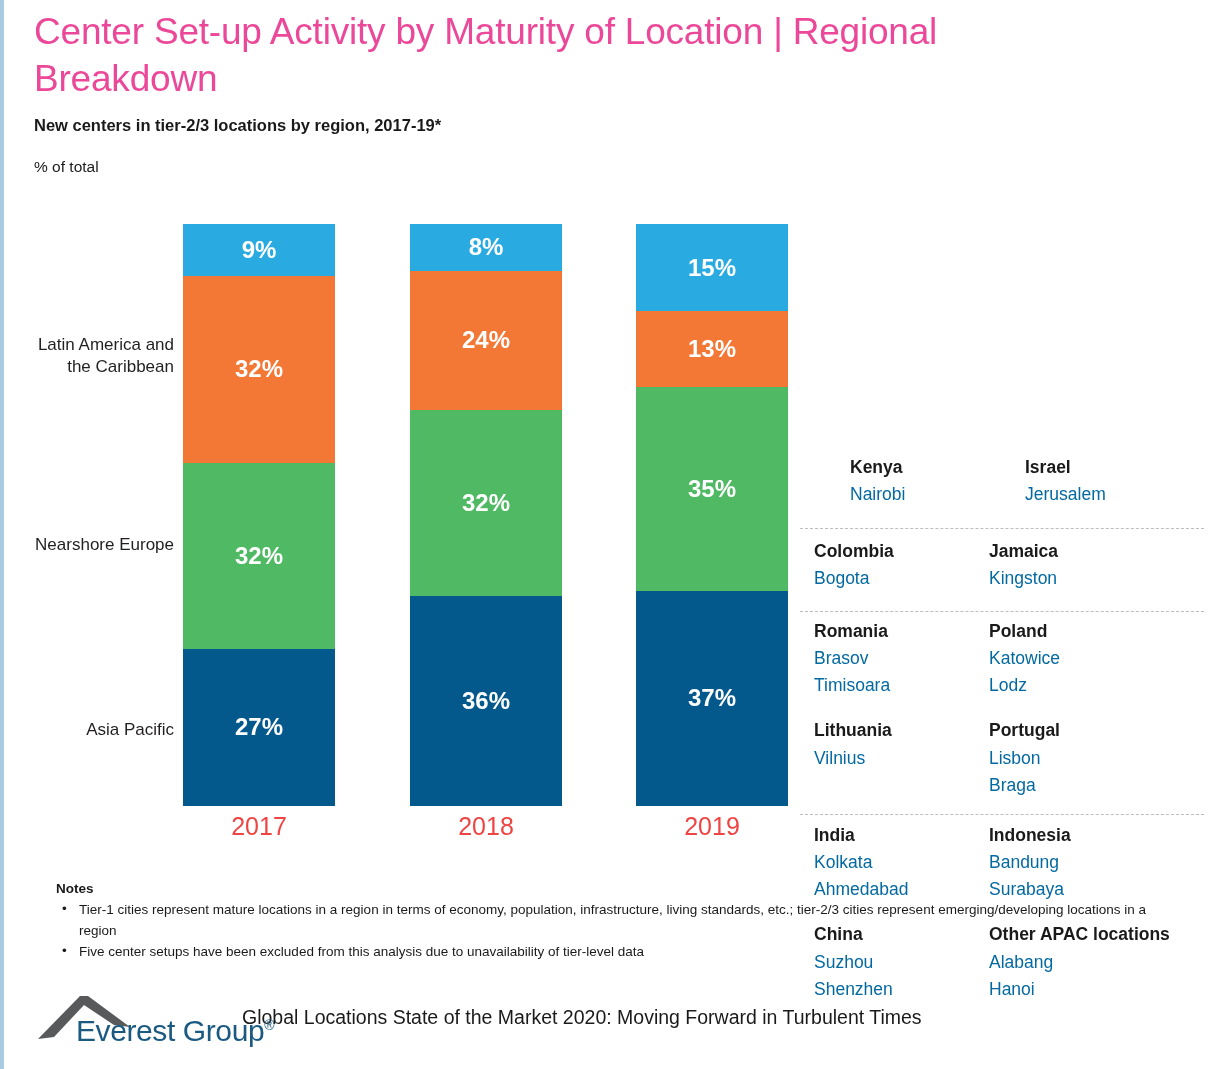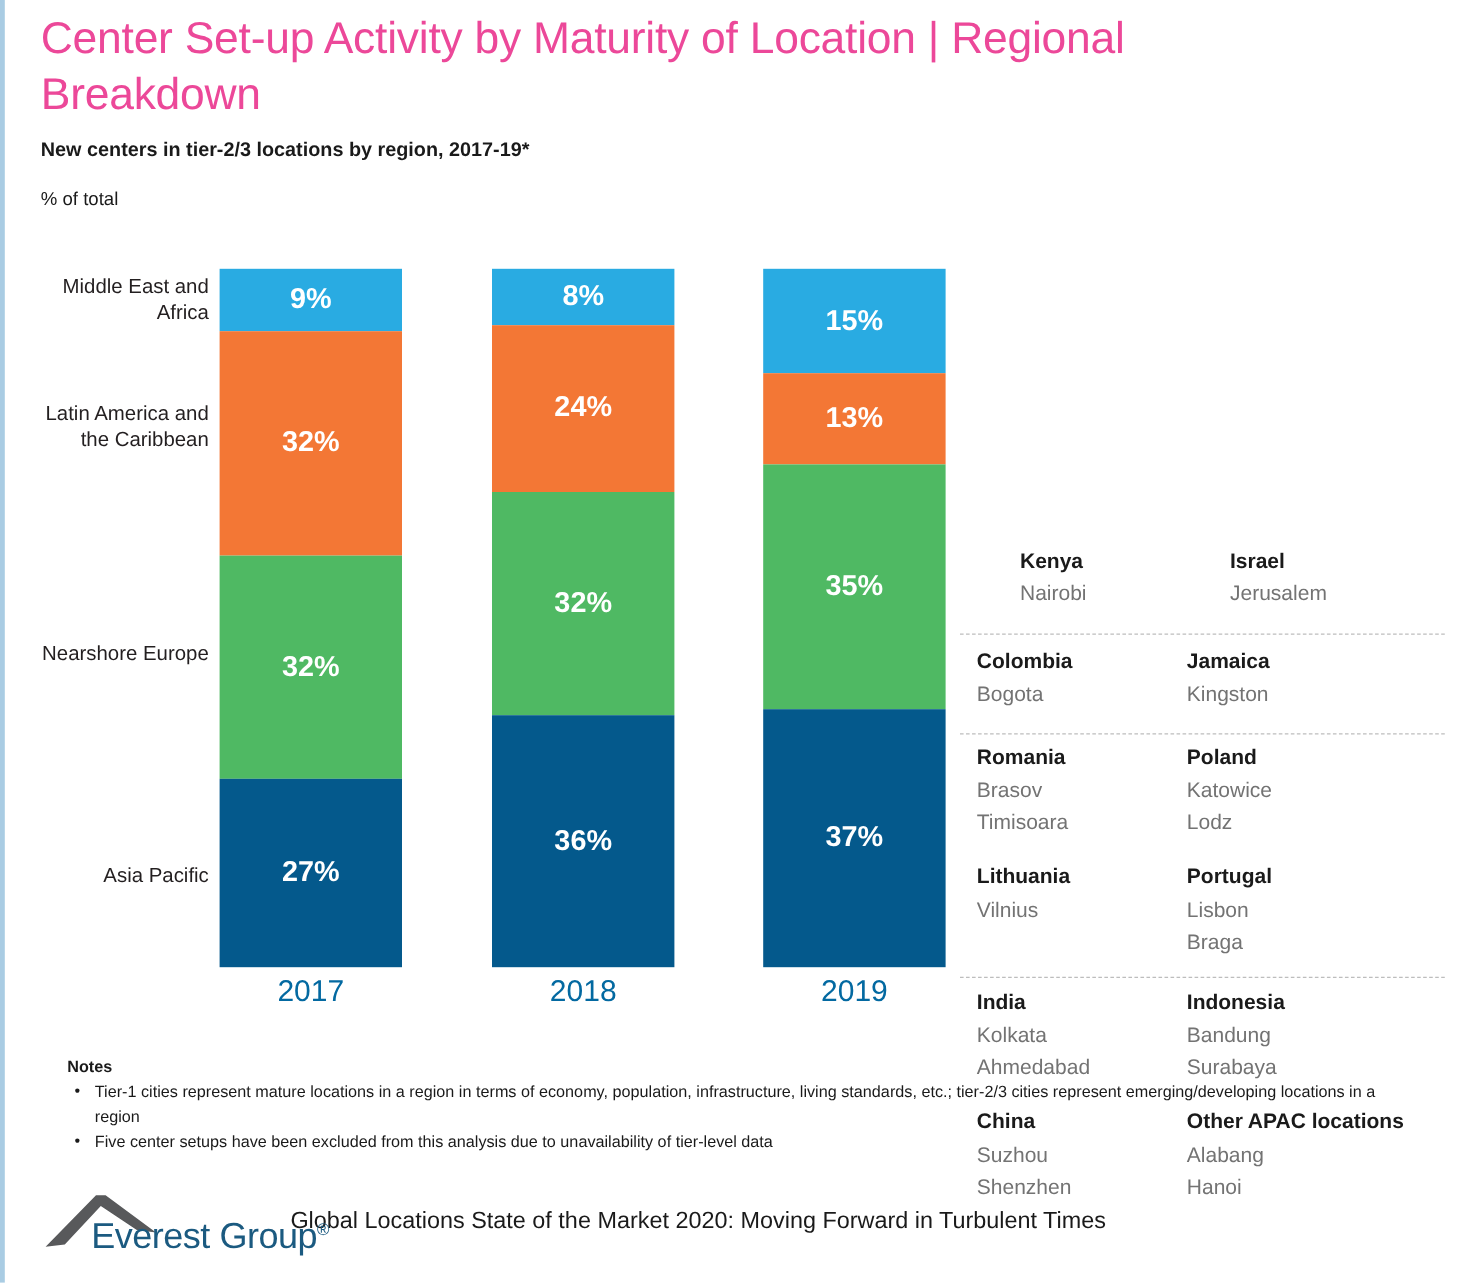--- a/index.html
+++ b/index.html
@@ -100,21 +100,21 @@
   .seg.lac  { background: #f37735; }
   .seg.nse  { background: #4fb963; }
   .seg.apac { background: #04598c; }
 
   .x-label {
     position: absolute;
     top: 588px;
     width: 152px;
     text-align: center;
     font-size: 25px;
-    color: #0369a1;
+    color: #ef4444;
   }
   .x-label.y2017 { left: 179px; }
   .x-label.y2018 { left: 406px; }
   .x-label.y2019 { left: 632px; }
 
   
   .annot {
     position: absolute;
     left: 790px;
     top: 224px;
@@ -132,21 +132,21 @@
   }
   .annot-country {
     font-size: 17.5px;
     font-weight: bold;
     color: #1a1a1a;
     line-height: 1.55;
   }
   .annot-city {
     font-size: 17.5px;
     font-weight: 400;
-    color: #737373;
+    color: #0369a1;
     line-height: 1.55;
   }
   .annot-sub { margin-top: 18px; }
   .divider {
     position: absolute;
     left: 6px;
     width: 404px;
     border-top: 1.5px dashed #bdbdbd;
   }
 
@@ -221,23 +221,20 @@
 
 <div id="slide">
 
   <div class="title">Center Set-up Activity by Maturity of Location | Regional Breakdown</div>
   <div class="subtitle">New centers in tier-2/3 locations by region, 2017-19*</div>
   <div class="units">% of total</div>
 
   <div class="plot">
 
     <div class="cat-labels">
-      <div class="cat-label" style="top:4px;">
-        <span>Middle East and Africa</span>
-      </div>
       <div class="cat-label" style="top:110px;">
         <span>Latin America and the Caribbean</span>
       </div>
       <div class="cat-label" style="top:310px;">
         <span>Nearshore Europe</span>
       </div>
       <div class="cat-label" style="top:495px;">
         <span>Asia Pacific</span>
       </div>
     </div>

